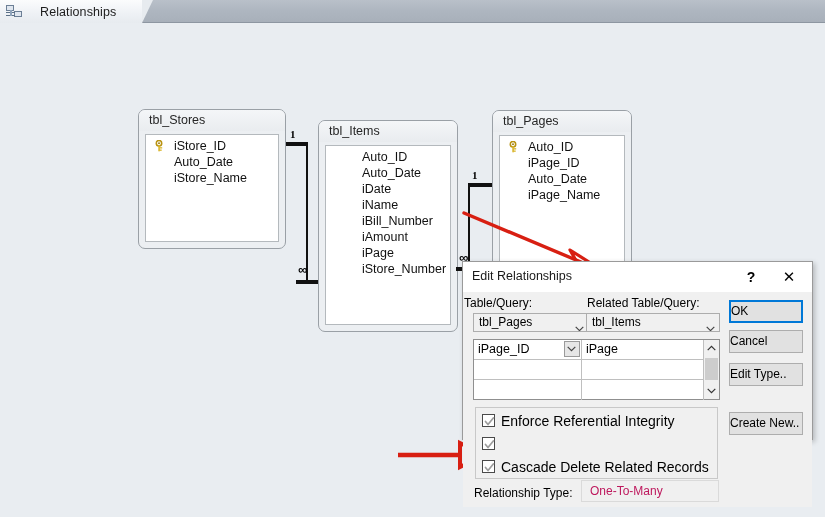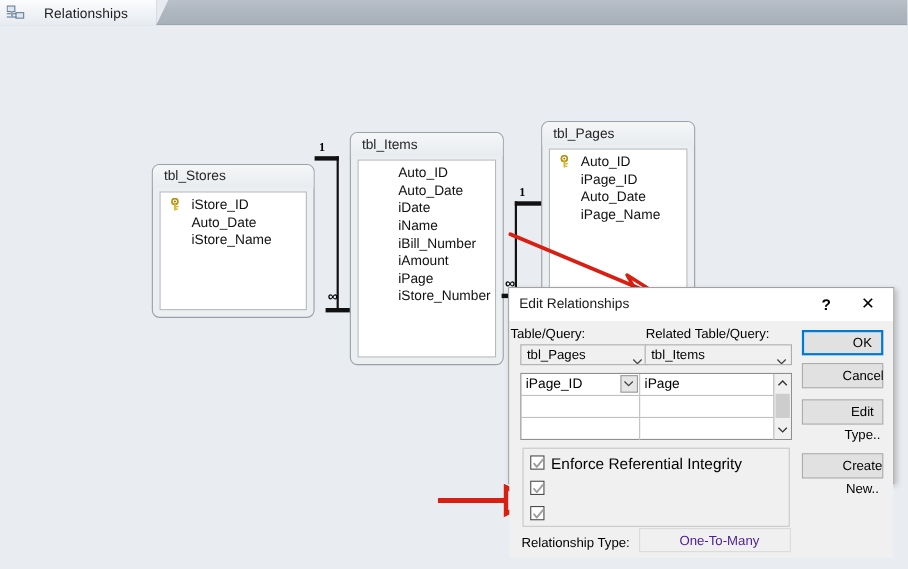--- a/index.html
+++ b/index.html
@@ -336,37 +336,35 @@
   #reltype-value {
     position: absolute;
     left: 118px; top: 188px;
     width: 138px; height: 22px;
     background: #f0f0f0;
     border: 1px solid #dadada;
     box-sizing: border-box;
     font-size: 12px;
     line-height: 20px;
     padding-left: 8px;
-    color: #4c1d95;
-    text-align: center;
+    color: #be185d;
   }
 
   .dlgbtn {
     position: absolute;
     left: 266px;
     width: 74px; height: 23px;
     background: #e1e1e1;
     border: 1px solid #adadad;
     box-sizing: border-box;
     font-size: 12px;
     line-height: 21px;
-    text-align: center;
+    text-align: left;
     color: #000;
     cursor: default;
-    padding-left: 36px;
   }
   .dlgbtn.primary {
     border: 2px solid #0078d7;
     line-height: 19px;
   }
 </style>
 </head>
 <body>
 
 <div id="tabstrip">
@@ -379,21 +377,21 @@
         <line x1="0" y1="11.5" x2="9" y2="11.5" stroke="#5b7087" stroke-width="1"></line>
         <rect x="4" y="6" width="2" height="6" fill="#8fa3ba"></rect>
       </svg>
     </span>
     <span id="tab-label">Relationships</span>
   </div>
 </div>
 
 <div id="canvas">
 
-  <div class="tablebox" style="left:138px; top:86px; width:148px; height:140px;margin-top:40px;">
+  <div class="tablebox" style="left:138px; top:86px; width:148px; height:140px;">
     <div class="tablebox-title">tbl_Stores</div>
     <div class="tablebox-fields">
       <div class="field">
         <span class="keyicon">
           <svg width="11" height="12" viewBox="0 0 11 12">
             <circle cx="4" cy="3.2" r="2.7" fill="none" stroke="#b99312" stroke-width="1.6"></circle>
             <circle cx="4" cy="3.2" r="0.9" fill="#8a6f0e"></circle>
             <rect x="3.3" y="5" width="1.6" height="6.3" fill="#d9b427"></rect>
             <rect x="4.9" y="7.2" width="2.3" height="1.3" fill="#d9b427"></rect>
             <rect x="4.9" y="9.5" width="1.8" height="1.3" fill="#d9b427"></rect>
@@ -563,20 +561,21 @@
             </svg>
         </span>
       </div>
 
       <div class="checkrow" style="top:50px;">
         <span class="cbox">
           <svg width="11" height="11" viewBox="0 0 11 11">
               <path d="M1.5 5.5 L4 8.5 L9.5 1.8" fill="none" stroke="#9d9d9d" stroke-width="1.7" stroke-linecap="round" stroke-linejoin="round"></path>
             </svg>
         </span>
+        <span class="checklabel">Cascade Delete Related Records</span>
       </div>
     </div>
 
     <div id="reltype-label">Relationship Type:</div>
     <div id="reltype-value">One-To-Many</div>
 
     <div class="dlgbtn primary" style="top:8px;">OK</div>
     <div class="dlgbtn" style="top:38px;">Cancel</div>
     <div class="dlgbtn" style="top:71px;">Edit Type..</div>
     <div class="dlgbtn" style="top:104px;margin-top:16px;">Create New..</div>

